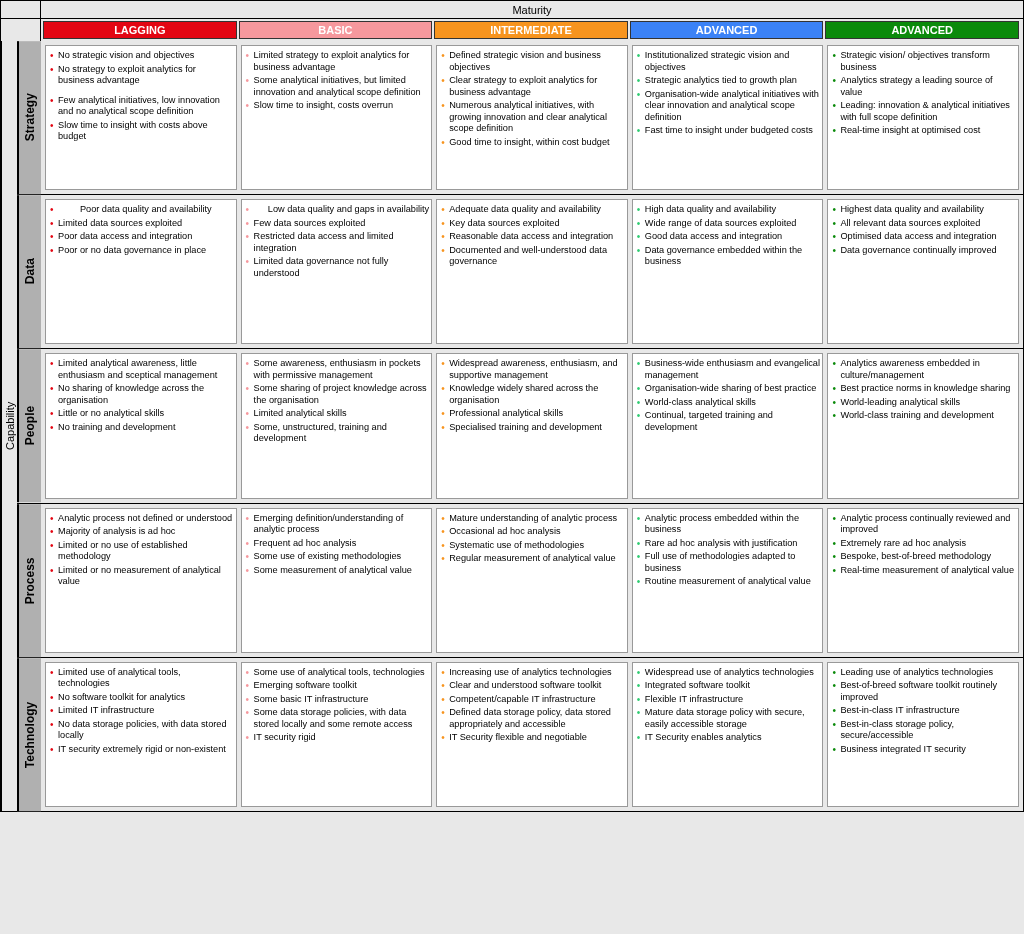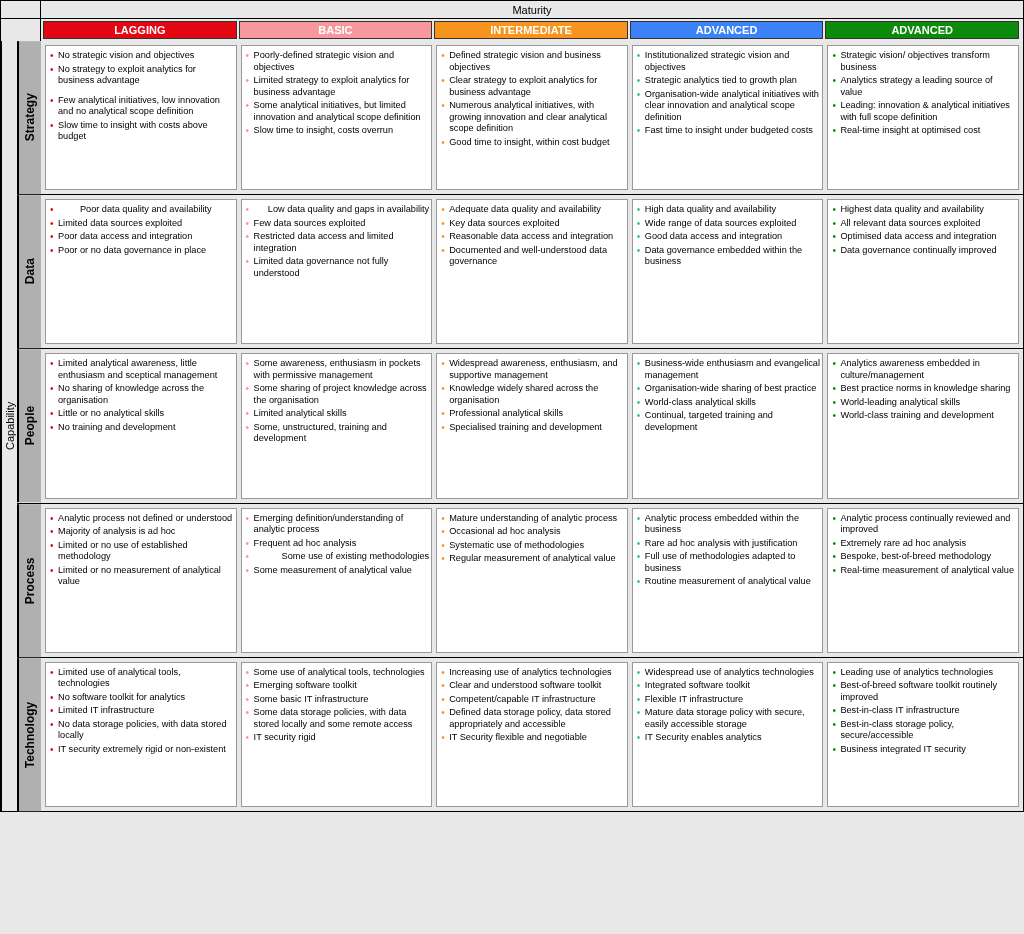--- a/index.html
+++ b/index.html
@@ -163,21 +163,20 @@
             <div class="cell">
               <ul>
                 <li style="color: rgb(0, 0, 0); --bc: #e30613;">No strategic vision and objectives</li>
                 <li style="color: rgb(0, 0, 0); --bc: #e30613;">No strategy to exploit analytics for business advantage</li>
                 <li style="color: rgb(0, 0, 0); margin-top: 8px; --bc: #e30613;">Few analytical initiatives, low innovation and no analytical scope definition</li>
                 <li style="color: rgb(0, 0, 0); --bc: #e30613;">Slow time to insight with costs above budget</li>
               </ul>
             </div>
             <div class="cell">
               <ul>
-                <li style="color: rgb(0, 0, 0); --bc: #f6989d;">Poorly-defined strategic vision and objectives</li>
                 <li style="color: rgb(0, 0, 0); --bc: #f6989d;">Limited strategy to exploit analytics for business advantage</li>
                 <li style="color: rgb(0, 0, 0); --bc: #f6989d;">Some analytical initiatives, but limited innovation and analytical scope definition</li>
                 <li style="color: rgb(0, 0, 0); --bc: #f6989d;">Slow time to insight, costs overrun</li>
               </ul>
             </div>
             <div class="cell">
               <ul>
                 <li style="color: rgb(0, 0, 0); --bc: #f7941e;">Defined strategic vision and business objectives</li>
                 <li style="color: rgb(0, 0, 0); --bc: #f7941e;">Clear strategy to exploit analytics for business advantage</li>
                 <li style="color: rgb(0, 0, 0); --bc: #f7941e;">Numerous analytical initiatives, with growing innovation and clear analytical scope definition</li>
@@ -300,21 +299,21 @@
                 <li style="color: rgb(0, 0, 0); --bc: #e30613;">Analytic process not defined or understood</li>
                 <li style="color: rgb(0, 0, 0); --bc: #e30613;">Majority of analysis is ad hoc</li>
                 <li style="color: rgb(0, 0, 0); --bc: #e30613;">Limited or no use of established methodology</li>
                 <li style="color: rgb(0, 0, 0); --bc: #e30613;">Limited or no measurement of analytical value</li>
               </ul>
             </div>
             <div class="cell">
               <ul>
                 <li style="color: rgb(0, 0, 0); --bc: #f6989d;">Emerging definition/understanding of analytic process</li>
                 <li style="color: rgb(0, 0, 0); --bc: #f6989d;">Frequent ad hoc analysis</li>
-                <li style="color: rgb(0, 0, 0); text-align: right; --bc: #f6989d;">Some use of existing methodologies</li>
+                <li style="color: rgb(0, 0, 0); --bc: #f6989d;">Some use of existing methodologies</li>
                 <li style="color: rgb(0, 0, 0); --bc: #f6989d;">Some measurement of analytical value</li>
               </ul>
             </div>
             <div class="cell">
               <ul>
                 <li style="color: rgb(0, 0, 0); --bc: #f7941e;">Mature understanding of analytic process</li>
                 <li style="color: rgb(0, 0, 0); --bc: #f7941e;">Occasional ad hoc analysis</li>
                 <li style="color: rgb(0, 0, 0); --bc: #f7941e;">Systematic use of methodologies</li>
                 <li style="color: rgb(0, 0, 0); --bc: #f7941e;">Regular measurement of analytical value</li>
               </ul>

